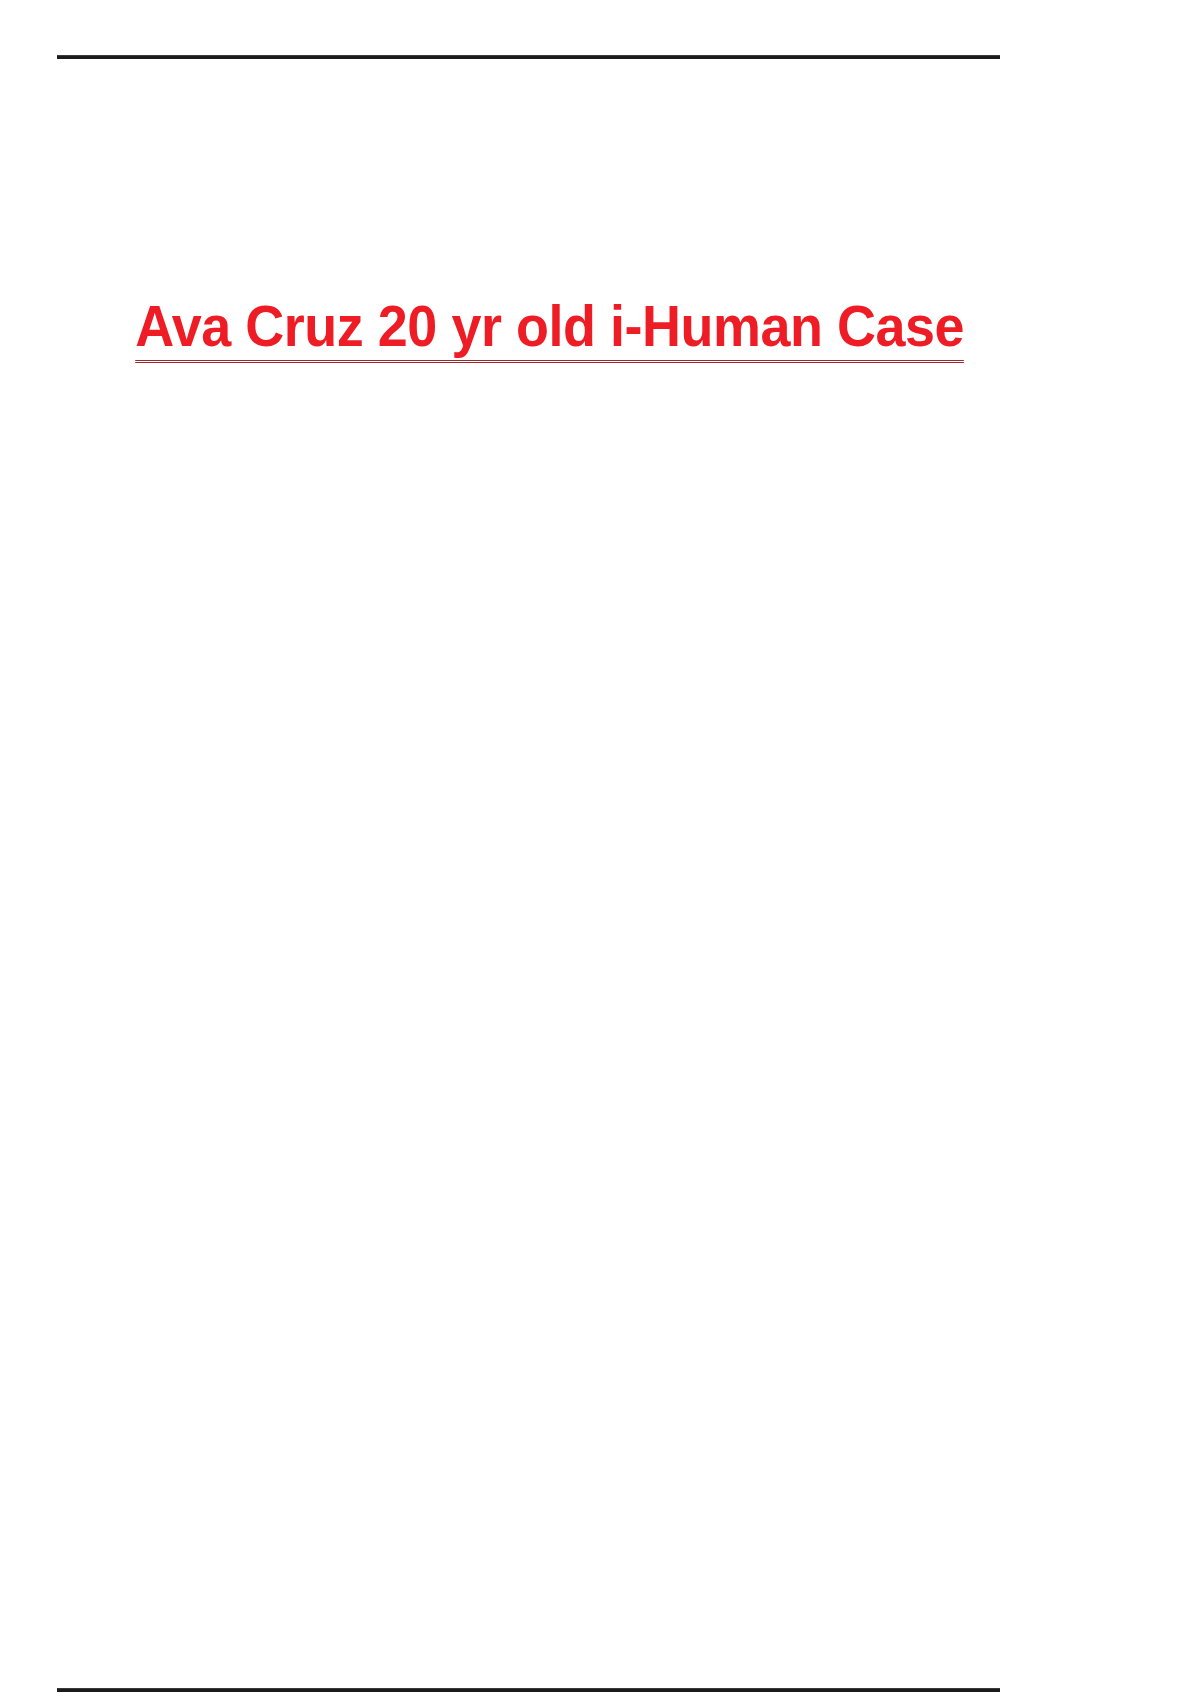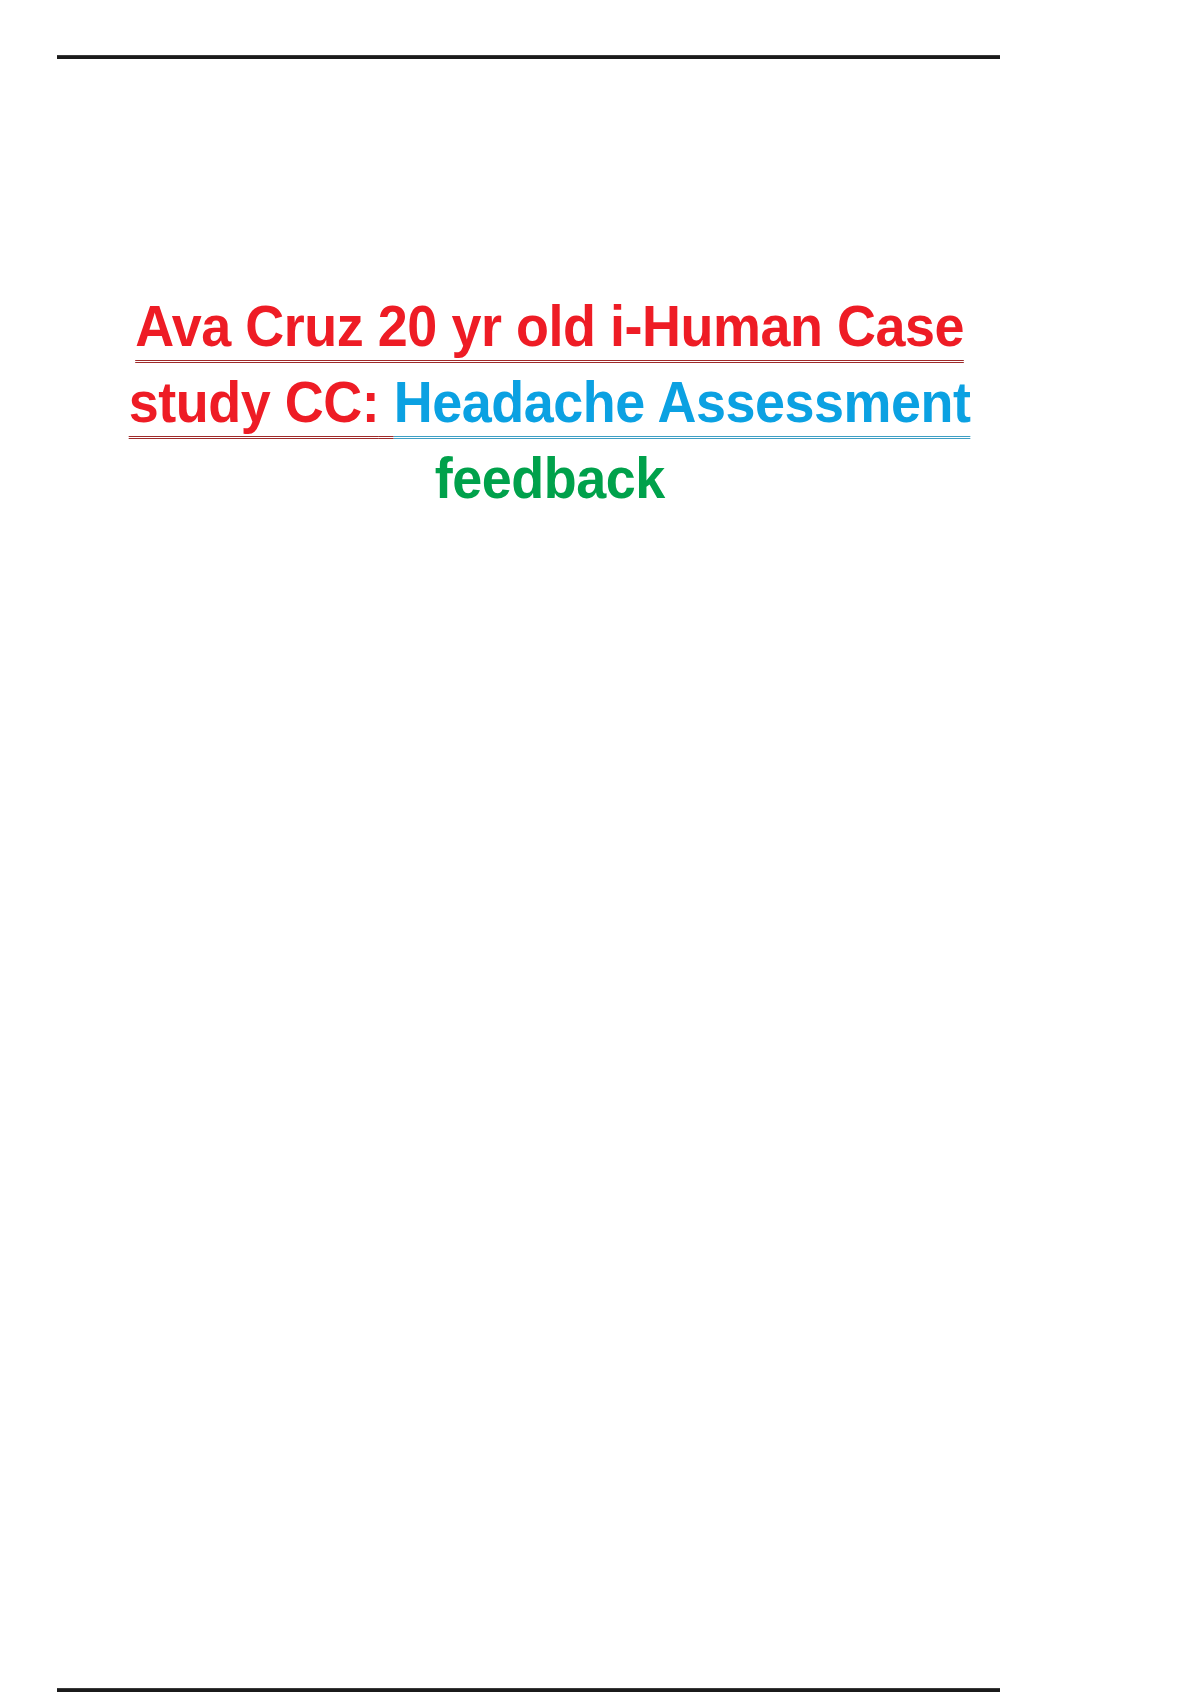--- a/index.html
+++ b/index.html
@@ -91,22 +91,20 @@
 <body>
 
 <div class="page">
 
   <div class="rule rule-top"></div>
 
   <div class="title-block">
 
     <div class="title-line"><span class="condensed"><span class="run u c-red">Ava Cruz 20 yr old i-Human Case</span></span></div>
 
-    <div class="title-line"><span class="condensed"><span class="run u c-red">study CC:</span><span class="run u c-red">&nbsp;</span><span class="run u c-blue">Headache Assessment</span></span></div>
 
 
-    <div class="title-line"><span class="condensed"><span class="run c-green">feedback</span></span></div>
 
   </div>
 
   <div class="rule rule-bottom"></div>
 
 </div>
 
 </body></html>

